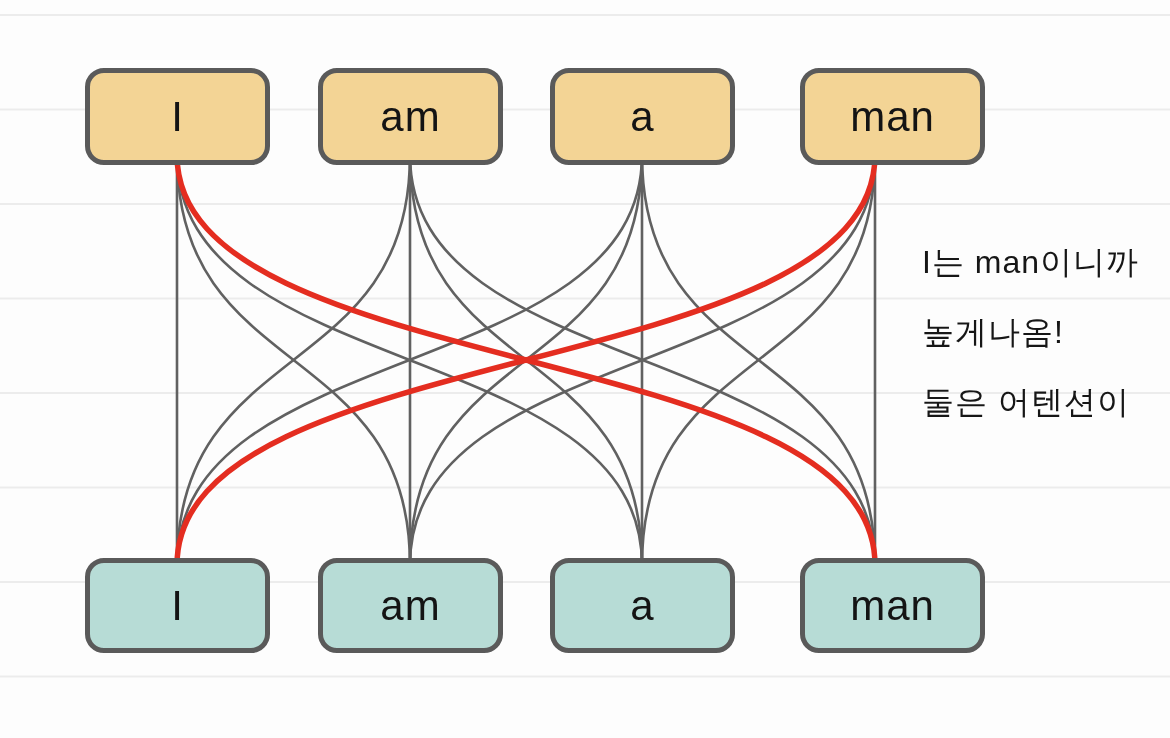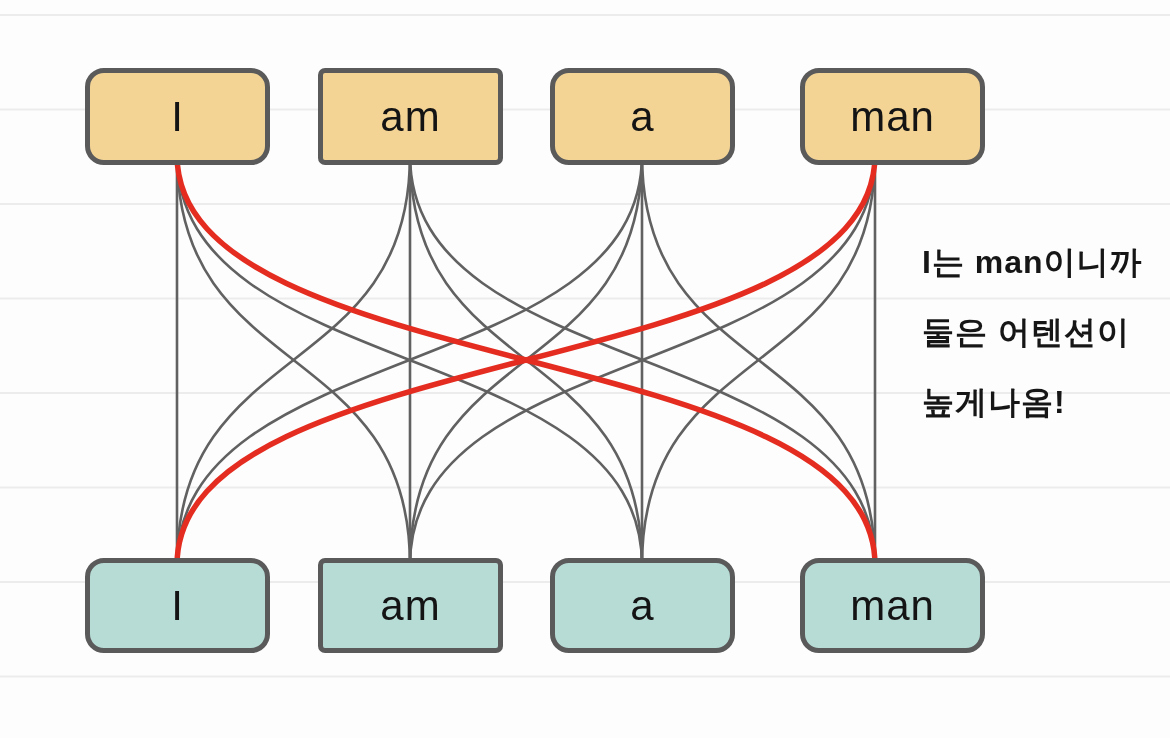--- a/index.html
+++ b/index.html
@@ -42,33 +42,32 @@
     align-items:center;
     justify-content:center;
     font-size:42px;
     letter-spacing:1px;
     color:var(--label);
     z-index:2;
   }
   .token.top{ top:68px; height:97px; background:var(--top-fill); }
   .token.bottom{ top:558px; height:95px; background:var(--bottom-fill); }
   .c0{ left:85px; }
-  .c1{ left:318px;border-radius:7px; }
+  .c1{ left:318px; }
   .c2{ left:550px; }
   .c3{ left:800px; }
   .annotation{
     position:absolute;
     left:922px;
     top:246px;
     z-index:2;
     color:#161616;
     font-size:32px;
     line-height:1.0;
     white-space:nowrap;
-    font-weight:bold;
   }
   .annotation .line{
     margin-bottom:38px;
     letter-spacing:1px;
   }
 </style>
 </head>
 <body>
 
 <div class="canvas">
@@ -97,17 +96,17 @@
   <div class="token top c2">a</div>
   <div class="token top c3">man</div>
 
   <div class="token bottom c0">I</div>
   <div class="token bottom c1">am</div>
   <div class="token bottom c2">a</div>
   <div class="token bottom c3">man</div>
 
   <div class="annotation">
     <div class="line">I는 man이니까</div>
+    <div class="line">높게나옴!</div>
     <div class="line">둘은 어텐션이</div>
-    <div class="line">높게나옴!</div>
   </div>
 
 </div>
 
 </body></html>

